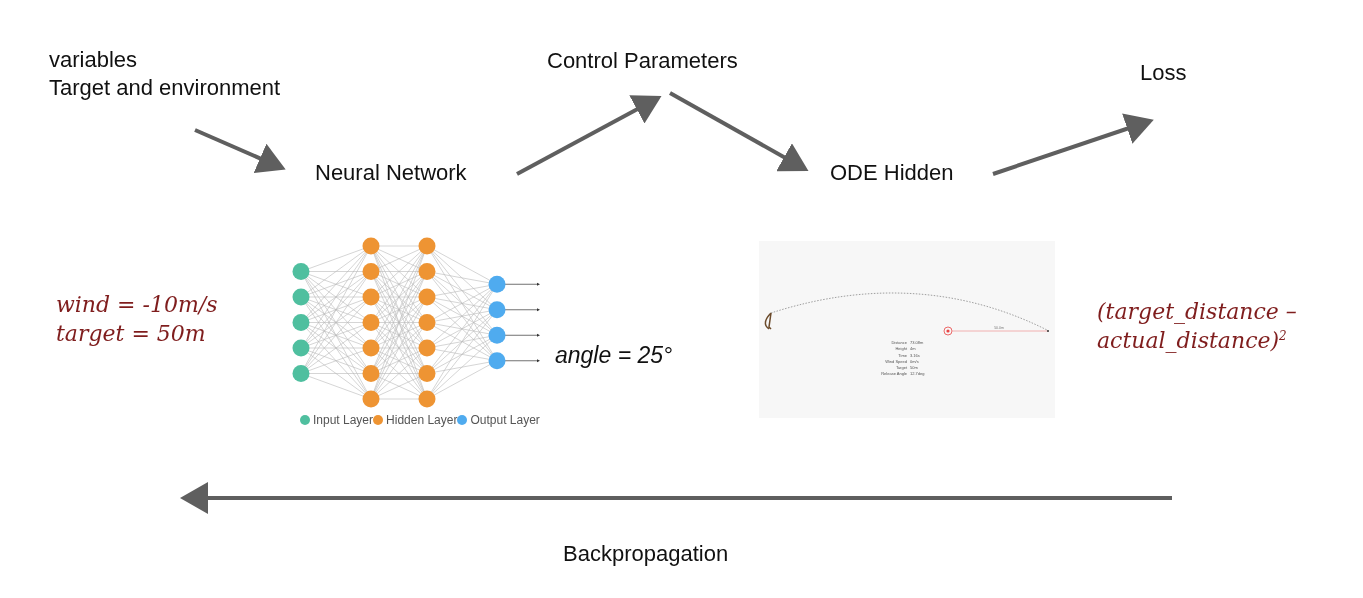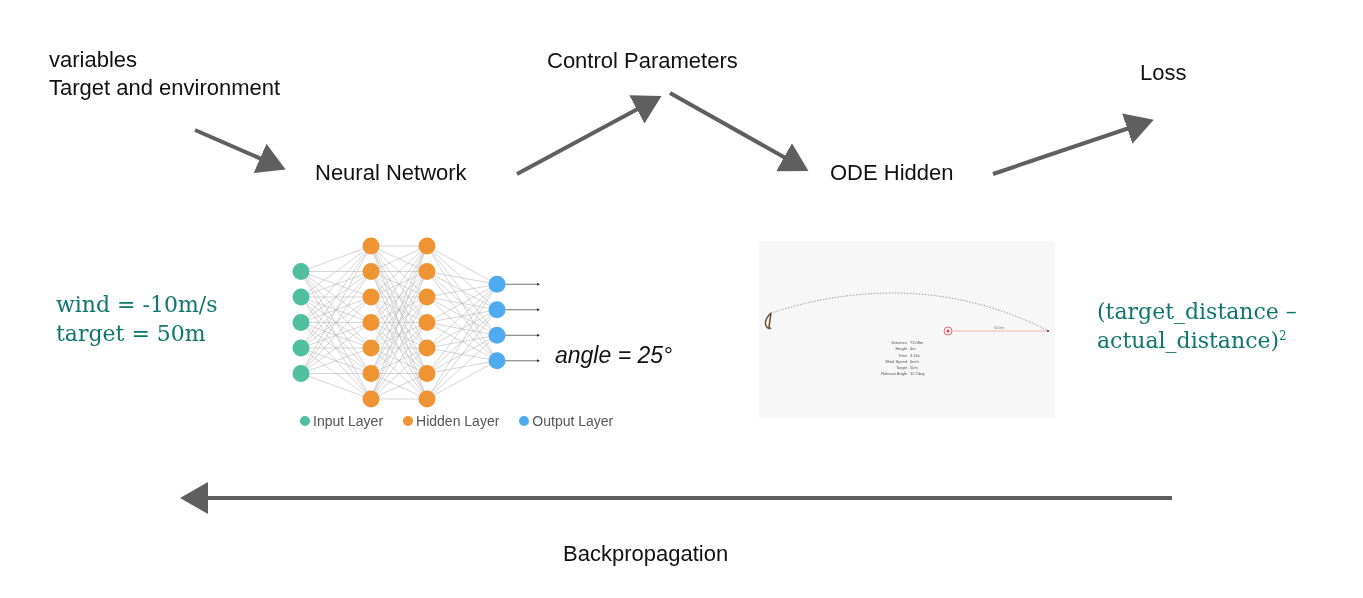--- a/index.html
+++ b/index.html
@@ -1,30 +1,30 @@
 <!DOCTYPE html>
 <html><head>
 <meta charset="utf-8">
 <style>
   html, body { margin: 0; padding: 0; background: #ffffff; }
   body { width: 1363px; height: 598px; position: relative; overflow: hidden;
          font-family: "Liberation Sans", "DejaVu Sans", sans-serif; color: #000; }
   .label { position: absolute; font-size: 22px; line-height: 28px; color: #111; white-space: nowrap; }
   .it-serif { position: absolute; font-family: "DejaVu Serif", "Liberation Serif", serif;
-              font-size: 22px; line-height: 29px; color: #0f766e; white-space: nowrap; }
+              font-style: italic; font-size: 22px; line-height: 29px; color: #7f1d1d; white-space: nowrap; }
   .it-sans { position: absolute; font-family: "Liberation Sans", sans-serif;
              font-style: italic; font-size: 23px; line-height: 30px; color: #111; white-space: nowrap; margin-top: 40px; }
   svg.arrows { position: absolute; left: 0; top: 0; }
   .nn { position: absolute; left: 284px; top: 230px; }
   .sim { position: absolute; left: 759px; top: 241px; width: 296px; height: 177px; background: #f7f7f7; }
   .sim-stats { position: absolute; left: 90px; top: 99px; width: 120px; font-size: 4px; line-height: 6.3px; color: #555; }
   .stat-row { display: flex; gap: 3px; }
   .stat-k { width: 58px; text-align: right; }
   .stat-v { text-align: left; }
-  .legend { position: absolute; left: 300px; top: 413px; display: flex; gap: 20px; font-size: 14px; color: #555; }
+  .legend { position: absolute; left: 300px; top: 413px; display: flex; gap: 0; font-size: 12px; color: #555; }
   .legend-item { display: flex; align-items: center; gap: 3px; }
   .dot { width: 10px; height: 10px; border-radius: 50%; display: inline-block; }
   sup { font-size: 12px; vertical-align: super; line-height: 0; }
 </style>
 </head>
 <body>
 
 <svg class="arrows" width="1363" height="598">
   <defs>
     <marker id="ah" markerWidth="8" markerHeight="8" refX="6" refY="4" orient="auto" markerUnits="strokeWidth">

